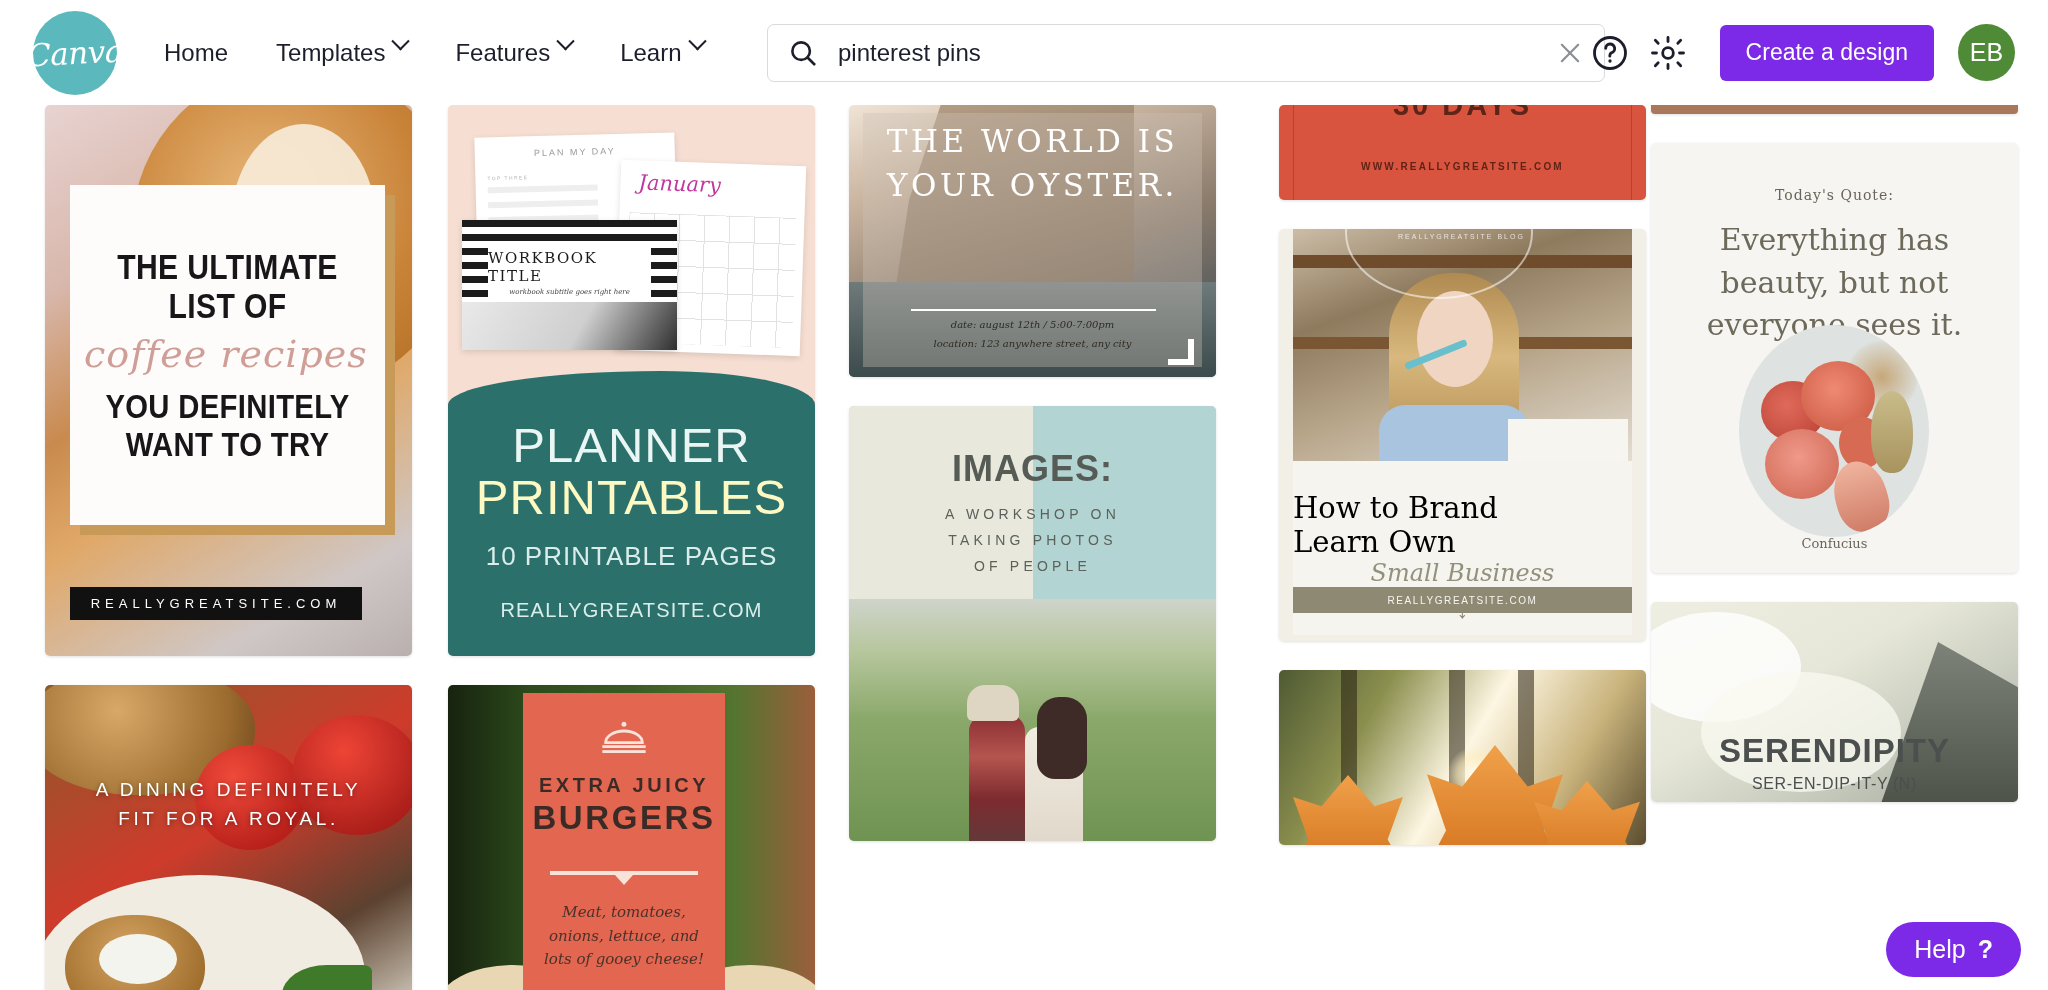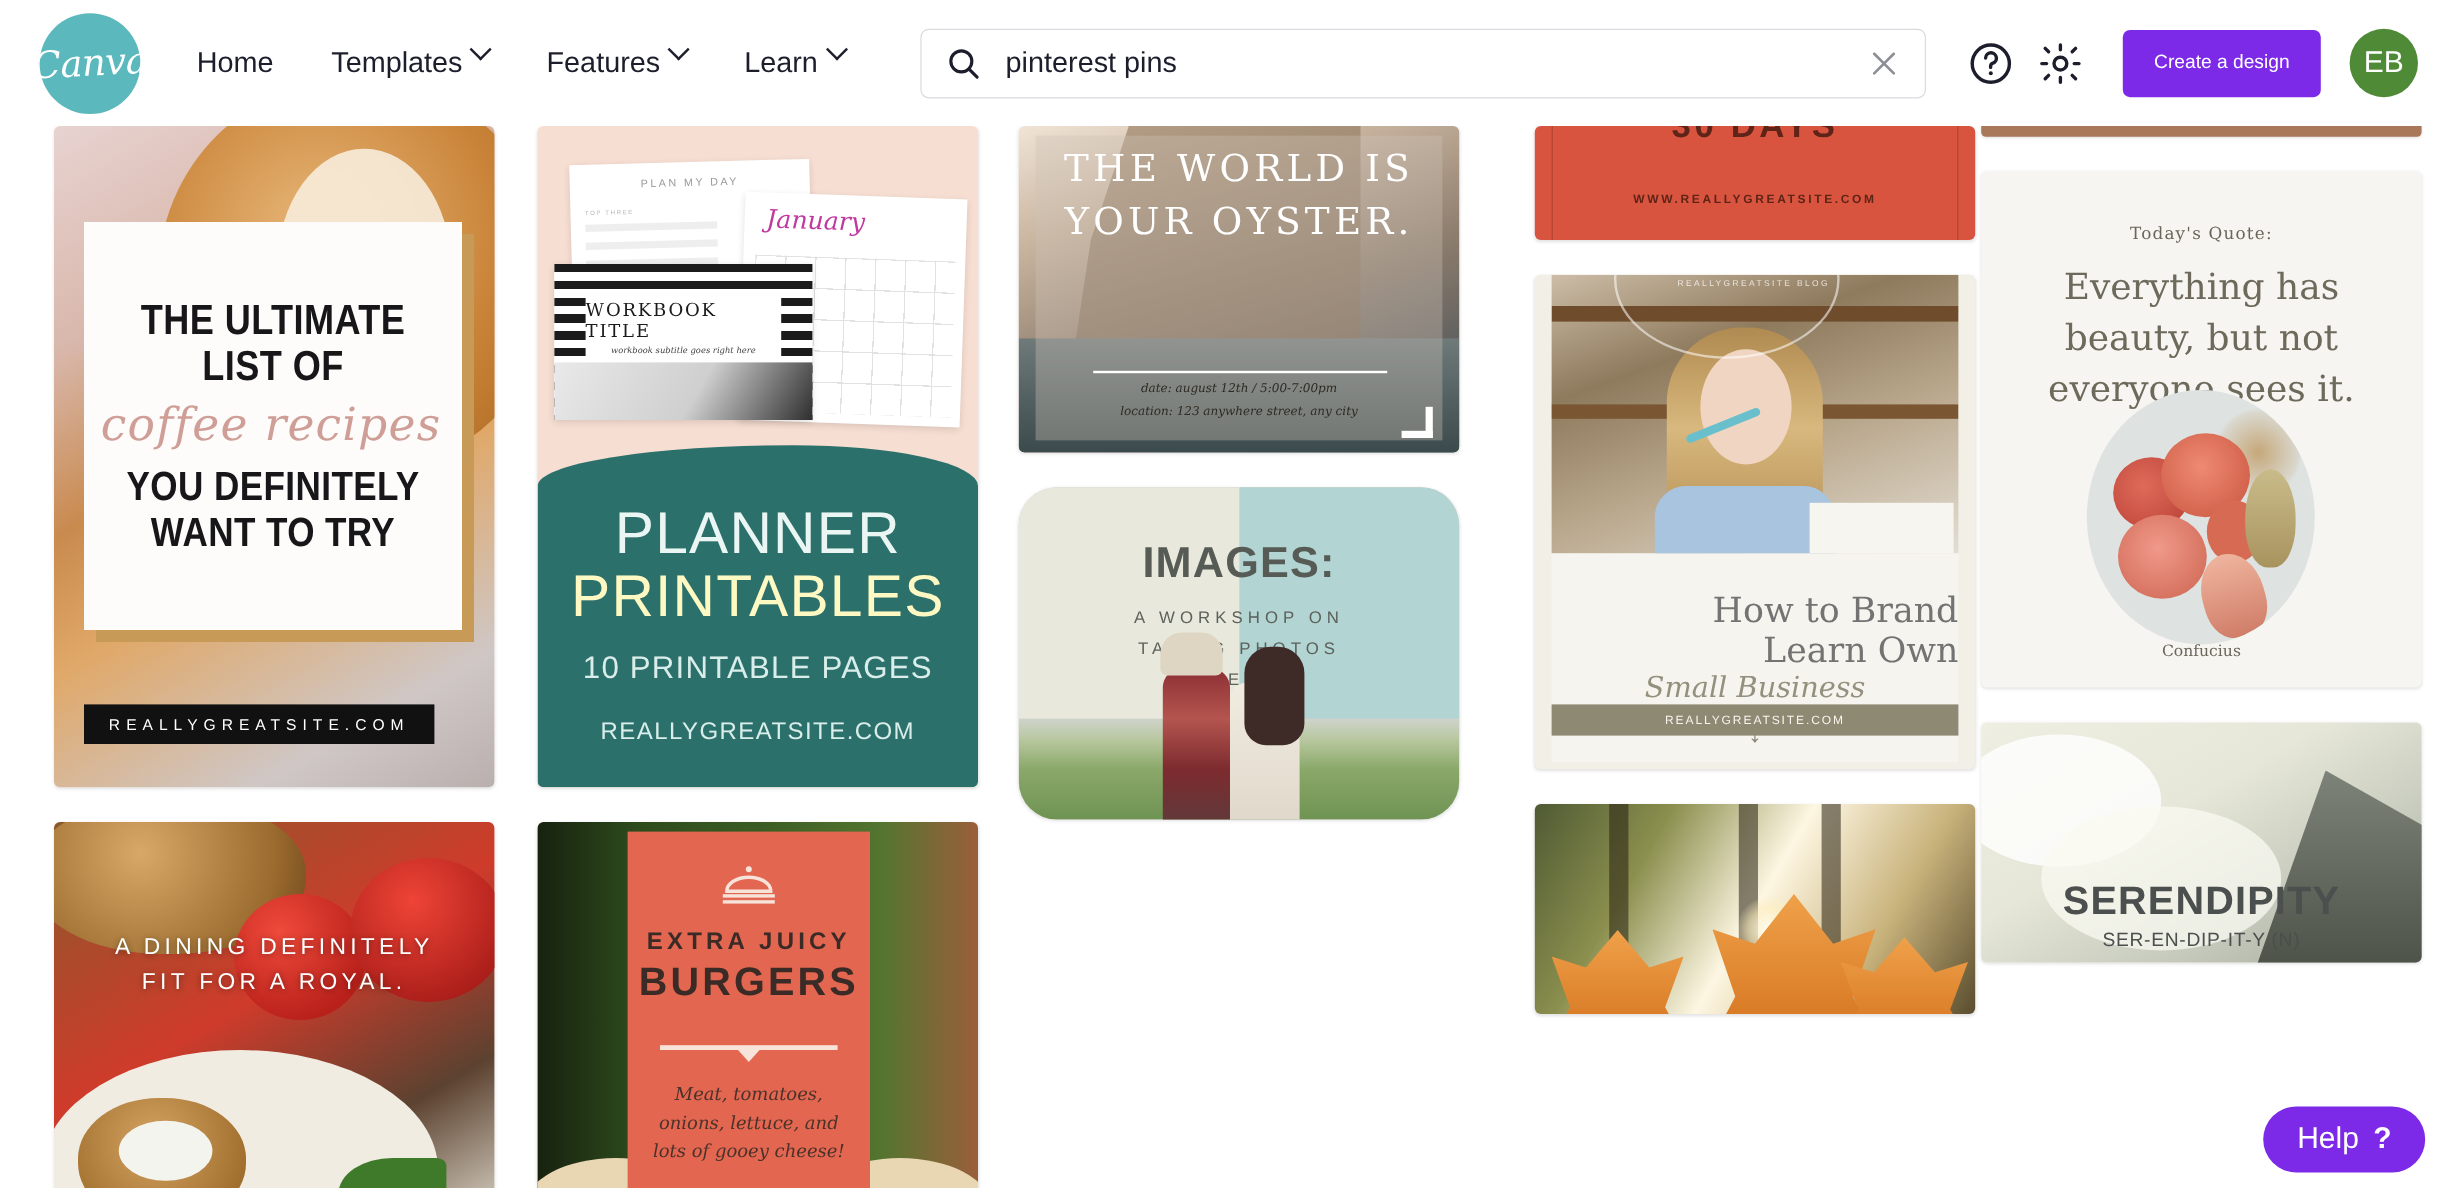--- a/index.html
+++ b/index.html
@@ -89,21 +89,21 @@
   }
   .icon-help { margin-left: 18px; }
   .icon-gear { margin-left: 6px; }
   .create-btn {
     margin-left: 26px;
     height: 56px;
     background: #7d2ae8;
     color: #fff;
     border: none; border-radius: 6px;
     padding: 0 26px;
-    font-size: 16px;
+    font-size: 23px;
     font-family: "Liberation Sans", sans-serif;
     cursor: pointer;
     white-space: nowrap;
   }
   .avatar {
     margin-left: 24px; margin-right: 33px;
     width: 57px; height: 57px; border-radius: 50%;
     background: #4f8a36;
     color: #fff;
     display: flex; align-items: center; justify-content: center;
@@ -262,21 +262,21 @@
      background:rgba(205,195,182,.36); }
   .c-oyster .big { position:absolute; left:0; right:0; top:14px; text-align:center; color:#fff;
      font-family:"DejaVu Serif", serif; font-size:31px; letter-spacing:3.5px; line-height:1.42; }
   .c-oyster .hr { position:absolute; left:62px; width:245px; bottom:66px; height:2px; background:#fff; }
   .c-oyster .meta { position:absolute; left:0; right:0; bottom:24px; text-align:center; color:#2e2a22;
      font-family:"DejaVu Serif", serif; font-style:italic; font-size:10px; line-height:1.9; }
   .c-oyster .corner { position:absolute; right:22px; bottom:12px; width:26px; height:26px;
      border-right:6px solid #fff; border-bottom:6px solid #fff; }
 
   
-  .c-images { height:277px; background:#cfcbc6;border-radius:32px; }
+  .c-images { height:435px; background:#cfcbc6; }
   .c-images .left { position:absolute; left:0; top:0; width:50%; height:193px; background:#e8e9dc; }
   .c-images .right{ position:absolute; right:0; top:0; width:50%; height:193px; background:#b2d4d2; }
   .c-images .hdr { position:absolute; left:0; right:0; top:42px; text-align:center; }
   .c-images .i1 { font-size:36px; font-weight:bold; color:#565b55; letter-spacing:1px; }
   .c-images .i2 { font-size:14px; color:#5c615b; letter-spacing:4.2px; line-height:1.85; margin-top:12px; }
   .c-images .field { position:absolute; left:0; right:0; top:193px; bottom:0;
      background:linear-gradient(#cfd4cb 0%,#b6c69c 22%,#8aa86a 50%,#6f9352 100%); }
   .c-images .man { position:absolute; left:120px; bottom:-14px; width:56px; height:140px;
      background:linear-gradient(#8d2f34 0%,#b4554f 30%,#7d2b2f 60%,#5a3d3c 100%); border-radius:16px 16px 0 0;}
   .c-images .hat { position:absolute; left:118px; bottom:120px; width:52px; height:36px; border-radius:18px 18px 6px 6px; background:#ded6c3;}
@@ -304,22 +304,22 @@
      background:linear-gradient(#b08a50,#d8b87e 45%,#b08a50); border-radius:62px 62px 26px 26px; }
   .c-brand .face  { position:absolute; left:124px; top:62px; width:76px; height:96px; border-radius:38px/48px;
      background:#f0d6c2; }
   .c-brand .shirt { position:absolute; left:86px; top:176px; width:150px; height:60px; border-radius:26px 26px 0 0;
      background:#a8c4de; }
   .c-brand .pen   { position:absolute; left:110px; top:122px; width:66px; height:7px; background:#69c0cc;
      transform:rotate(-22deg); border-radius:4px;}
   .c-brand .paper { position:absolute; right:4px; top:190px; width:120px; height:50px; background:#f7f5ef;}
   .c-brand .ring  { position:absolute; left:52px; top:-62px; width:188px; height:132px; border:2px solid rgba(255,255,255,.55); border-radius:50%;}
   .c-brand .stamp { position:absolute; left:105px; top:4px; font-size:7px; letter-spacing:2px; color:rgba(255,255,255,.75);}
-  .c-brand .t1 { position:absolute; left:0; right:0; top:262px; text-align:right;
-     font-family:"DejaVu Serif", serif; font-size:29px; color:#737373; line-height:1.18; }
+  .c-brand .t1 { position:absolute; left:0; right:0; top:262px; text-align:left;
+     font-family:"DejaVu Serif", serif; font-size:29px; color:#000000; line-height:1.18; }
   .c-brand .t2 { position:absolute; left:0; right:0; top:330px; text-align:center;
      font-family:"DejaVu Serif", serif; font-style:italic; font-size:24px; color:#93907e;}
   .c-brand .arrow { position:absolute; left:0; right:0; top:368px; text-align:center; font-size:23px; color:#8b8877;}
   .c-brand .bar { position:absolute; left:0; right:0; bottom:22px; height:26px; background:#8d8972;
      display:flex; align-items:center; justify-content:center;
      font-size:10px; letter-spacing:1.6px; color:#f7f5ef; }
 
   
   .c-autumn { height:175px; background:linear-gradient(120deg,#4f5a33 0%,#8b8f4e 25%,#fdf6e2 50%,#c9b37c 75%,#5a4d2e 100%); }
   .c-autumn .trunk { position:absolute; top:0; bottom:0; width:16px; background:rgba(40,32,18,.55); }

